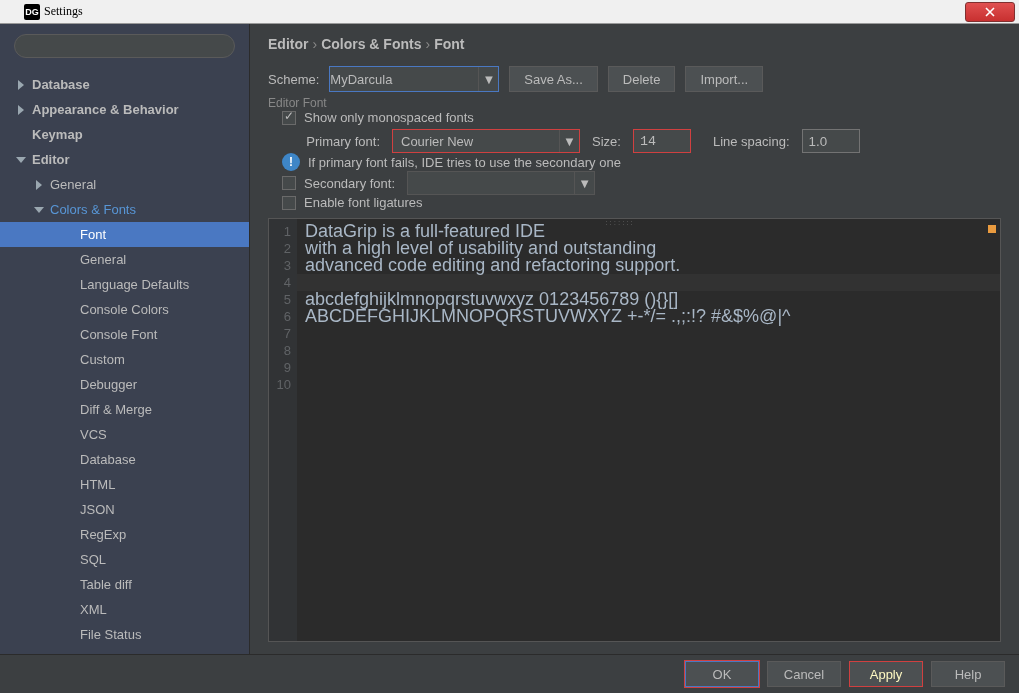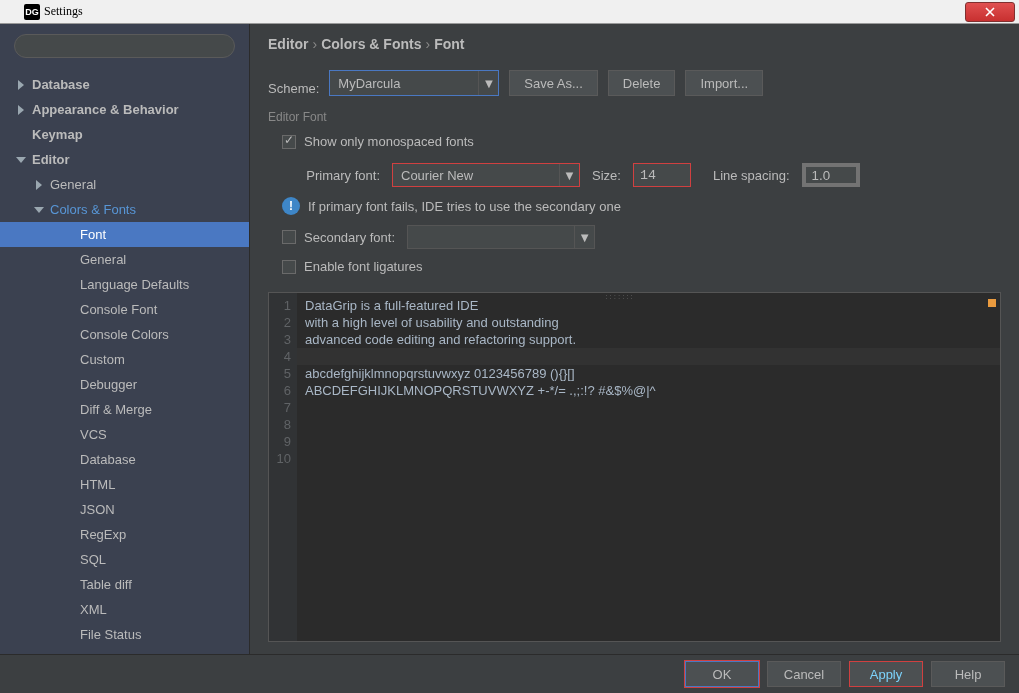--- a/index.html
+++ b/index.html
@@ -29,58 +29,58 @@
 .tree-item.bold { font-weight: bold; }
 .tree-item.lvl1 { padding-left: 34px; }
 .tree-item.lvl2 { padding-left: 64px; }
 .tree-item.selected { background: #4a78c2; color: #fff; }
 .tree-item.active { color: #5896d6; }
 .arrow { display: inline-block; width: 12px; height: 12px; margin-right: 4px; position: relative; }
 .arrow.right::before { content: ""; position: absolute; left: 2px; top: 1px; border-left: 6px solid #9aa7b0; border-top: 5px solid transparent; border-bottom: 5px solid transparent; }
 .arrow.down::before { content: ""; position: absolute; left: 0; top: 3px; border-top: 6px solid #9aa7b0; border-left: 5px solid transparent; border-right: 5px solid transparent; }
 
 
-.pane { flex: 1; display: flex; flex-direction: column; padding: 12px 18px; gap: 10px; overflow: hidden; }
+.pane { flex: 1; display: flex; flex-direction: column; padding: 12px 18px; overflow: hidden; }
 .breadcrumb { font-size: 14px; font-weight: bold; color: #bbbbbb; }
 .breadcrumb .sep { color: #888; font-weight: normal; margin: 0 4px; }
 
-.scheme-row { display: flex; align-items: flex-end; gap: 10px; margin-top: 8px; }
+.scheme-row { display: flex; align-items: center; gap: 10px; margin-top: 14px; }
 .label { color: #bbb; font-size: 13px; }
-.combo { height: 26px; background: #45494a; border: 1px solid #4a78c2; display: flex; align-items: center; padding-left: 8px; width: 170px; position: relative; color: #bbb; }
+.combo { height: 26px; background: #45494a; border: 1px solid #4a78c2; display: flex; align-items: center; width: 170px; position: relative; color: #bbb; }
 .combo .drop { position: absolute; right: 0; top: 0; width: 20px; height: 100%; display: flex; align-items: center; justify-content: center; border-left: 1px solid #555; }
 .btn { height: 26px; padding: 0 14px; background: #4c5052; border: 1px solid #5a5a5a; color: #bbb; cursor: pointer; display: flex; align-items: center; justify-content: center; font-size: 13px; }
 
 .group-label { color: #888; font-size: 12px; margin-top: 4px; }
 .form-row { display: flex; align-items: center; gap: 8px; margin-left: 14px; }
 .checkbox { width: 14px; height: 14px; border: 1px solid #6a6a6a; background: #45494a; display: inline-block; position: relative; }
 .checkbox.checked::after { content: "✓"; position: absolute; top: -3px; left: 1px; color: #bbb; font-size: 12px; }
 
 .font-row { display: flex; align-items: center; gap: 12px; margin-left: 30px; margin-top: 4px; }
 .font-row .label { min-width: 82px; text-align: right; }
 .combo2 { height: 24px; background: #45494a; border: 1px solid #555; display: flex; align-items: center; padding-left: 8px; width: 188px; position: relative; color: #bbb; }
 .combo2.hl { border: 1px solid #d04040; }
 .combo2 .drop { position: absolute; right: 0; top: 0; width: 20px; height: 100%; display: flex; align-items: center; justify-content: center; border-left: 1px solid #555; }
-.text-in { height: 24px; background: #45494a; border: 4px solid #737373; color: #bbb; padding: 0 6px; width: 58px; }
+.text-in { height: 24px; background: #45494a; border: 1px solid #737373; color: #bbb; padding: 0 6px; width: 58px; }
 .text-in.hl { border: 1px solid #d04040; font-family: Liberation Mono, monospace; }
 
 .info-row { display: flex; align-items: center; gap: 8px; margin-left: 14px; }
 .info-icon { width: 18px; height: 18px; border-radius: 50%; background: #3e86c7; color: #fff; font-weight: bold; display: flex; align-items: center; justify-content: center; font-size: 12px; }
 
 .preview { flex: 1; background: #2b2b2b; border: 1px solid #555; margin-top: 8px; position: relative; overflow: hidden; }
 .grip { position: absolute; top: -1px; left: 46%; color: #666; font-size: 8px; letter-spacing: 2px; }
 .gutter { width: 28px; background: #313335; color: #606366; text-align: right; padding: 4px 6px 0 0; font-family: "Courier New", monospace; font-size: 13px; line-height: 17px; float: left; height: 100%; }
-.code { margin-left: 28px; padding: 4px 8px; font-family: "Courier New", monospace; font-size: 13px; line-height: 17px; color: #a9b7c6; white-space: pre; }
+.code { margin-left: 28px; padding: 4px 8px; font-family: "Courier New", monospace; font-size: 18px; line-height: 17px; color: #a9b7c6; white-space: pre; }
 .code .hl-line { background: #323232; display: block; margin-left: -8px; margin-right: -8px; padding-left: 8px; }
 .orange-sq { position: absolute; right: 4px; top: 6px; width: 8px; height: 8px; background: #ea9b3f; }
 
 
 .bottom-bar { position: absolute; left: 0; right: 0; bottom: 0; height: 39px; background: #3c3f41; border-top: 1px solid #2b2b2b; display: flex; align-items: center; justify-content: flex-end; gap: 8px; padding: 0 14px; }
 .bottom-bar .btn { width: 74px; justify-content: center; }
 .btn.primary { border: 1px solid #4a78c2; outline: 1px solid #d04040; }
-.btn.apply { border: 1px solid #d04040; color: #7dd3fc; }
+.btn.apply { border: 1px solid #d04040; color: #fef9c3; }
 </style>
 </head>
 <body>
 
 <div class="title-bar">
   <div class="title-left">
     <div class="title-icon">DG</div>
     <span class="title-text">Settings</span>
   </div>
   <div class="close-x">
@@ -134,25 +134,25 @@
         <div class="tree-item lvl2">
           <span style="width: 16px; display: inline-block;"></span>
           <span>General</span>
         </div>
         <div class="tree-item lvl2">
           <span style="width: 16px; display: inline-block;"></span>
           <span>Language Defaults</span>
         </div>
         <div class="tree-item lvl2">
           <span style="width: 16px; display: inline-block;"></span>
+          <span>Console Colors</span>
+        </div>
+        <div class="tree-item lvl2">
+          <span style="width: 16px; display: inline-block;"></span>
           <span>Console Font</span>
-        </div>
-        <div class="tree-item lvl2">
-          <span style="width: 16px; display: inline-block;"></span>
-          <span>Console Colors</span>
         </div>
         <div class="tree-item lvl2">
           <span style="width: 16px; display: inline-block;"></span>
           <span>Custom</span>
         </div>
         <div class="tree-item lvl2">
           <span style="width: 16px; display: inline-block;"></span>
           <span>Debugger</span>
         </div>
         <div class="tree-item lvl2">

